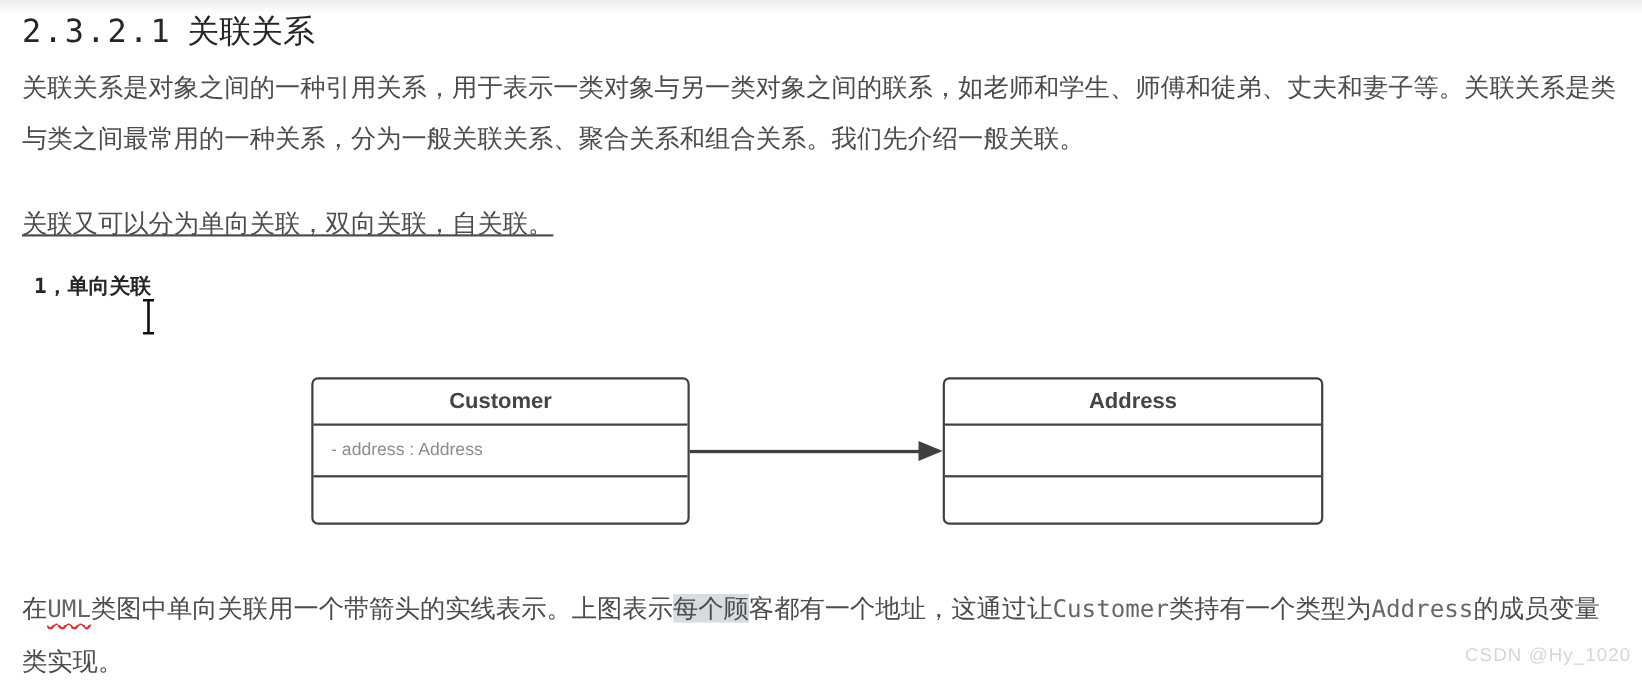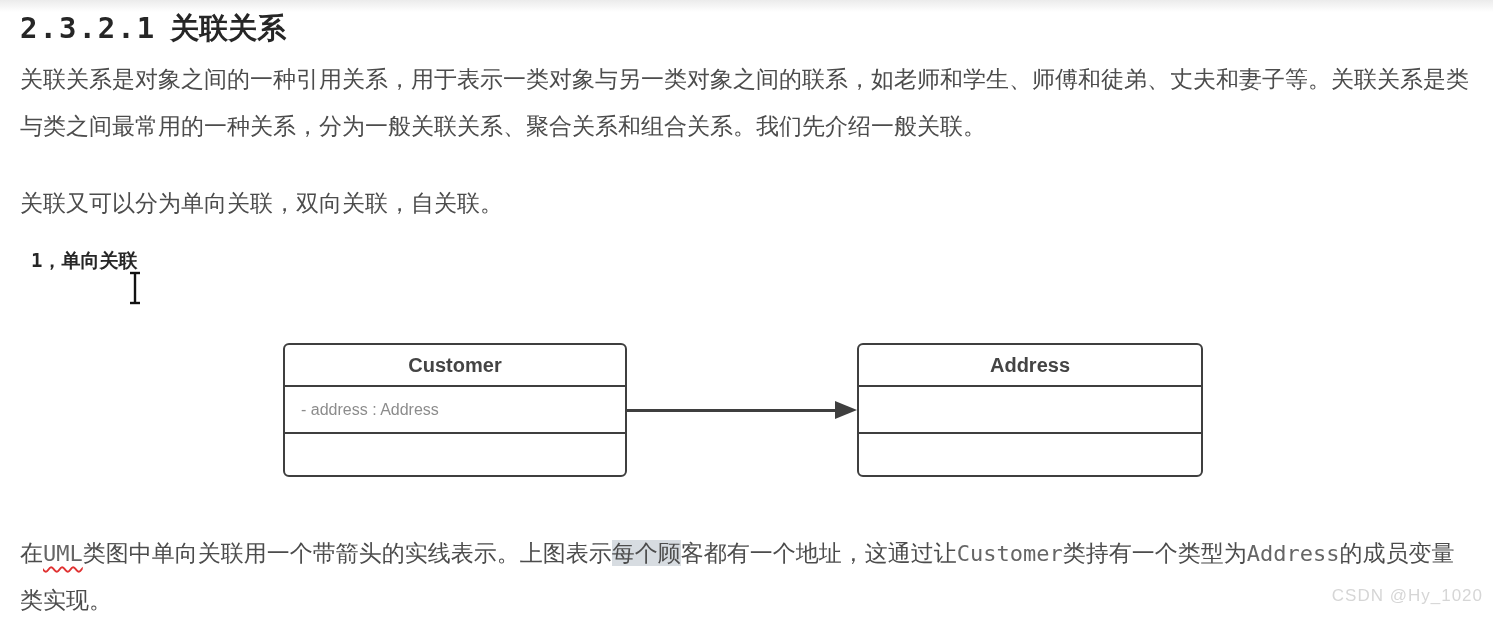--- a/index.html
+++ b/index.html
@@ -21,35 +21,35 @@
     font-family: "Liberation Sans", "DejaVu Sans", sans-serif;
     overflow: hidden;
     position: relative;
   }
   .top-fade {
     position: absolute; left: 0; top: 0; width: 1493px; height: 12px;
     background: linear-gradient(#ebebeb, rgba(255,255,255,0));
   }
   .page-title {
     position: absolute; left: 20px; top: 8px;
-    font-size: 29px; line-height: 40px; font-weight: bold;
+    font-size: 29px; line-height: 40px; font-weight: normal;
     color: var(--heading-text);
     white-space: nowrap;
   }
   .page-title .h-num {
     font-family: "DejaVu Sans Mono", "Liberation Mono", monospace;
     letter-spacing: 2px; margin-right: 14px;
   }
   .para {
     position: absolute; left: 20px; width: 1453px;
     font-size: 23px; line-height: 47px;
     color: var(--body-text);
   }
   .para-1 { top: 56px; }
-  .para-2 { top: 180px; }
+  .para-2 { top: 180px; text-decoration: underline; }
   .sub-heading {
     position: absolute; left: 31px; top: 243px;
     font-size: 19px; line-height: 34px; font-weight: bold;
     color: var(--heading-text);
     white-space: nowrap;
   }
   .sub-heading .h-num {
     font-family: "DejaVu Sans Mono", "Liberation Mono", monospace;
     font-weight: bold;
   }

